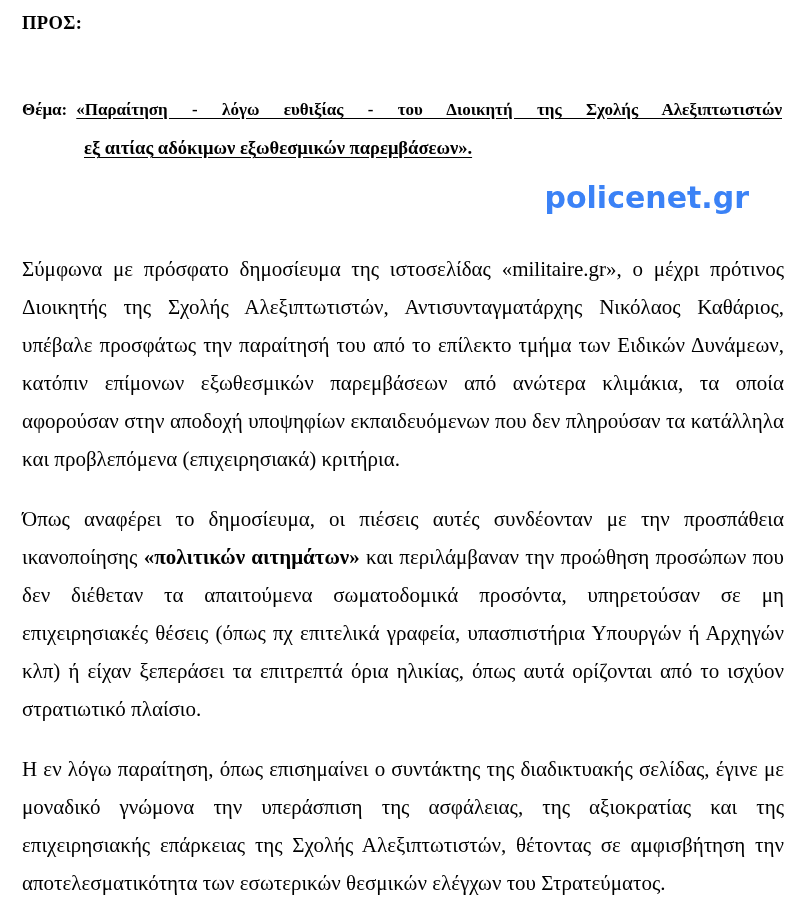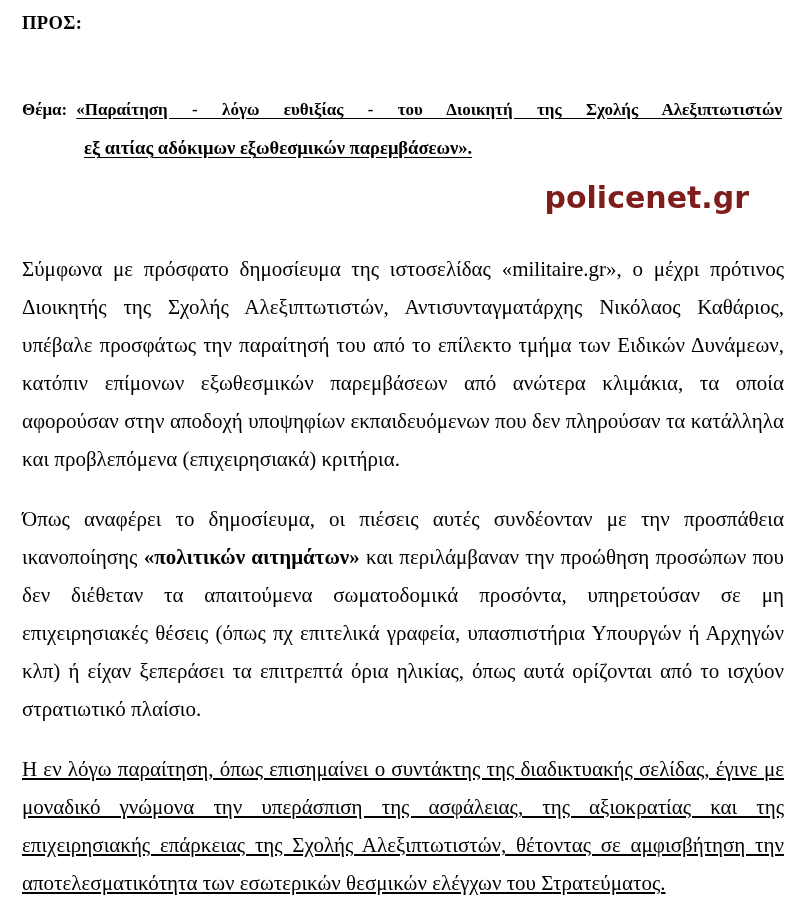--- a/index.html
+++ b/index.html
@@ -85,21 +85,21 @@
   }
 
   
   .watermark {
     position: absolute;
     right: 56px;
     top: 180px;
     font-family: "DejaVu Sans", "Liberation Sans", sans-serif;
     font-size: 30px;
     font-weight: 600;
-    color: #7f1d1d;
+    color: #3b82f6;
     letter-spacing: 0px;
     user-select: none;
   }
 
   
   .body-area {
     position: absolute;
     left: 22px;
     top: 250px;
     width: 762px;
@@ -107,21 +107,20 @@
   .para {
     font-size: 21px;
     line-height: 38px;
     text-align: justify;
     text-justify: inter-word;
     margin: 0 0 22px 0;
     letter-spacing: 0px;
   }
   .para:last-child {
     margin-bottom: 0;
-    text-decoration: underline;
   }
   .para b {
     font-weight: bold;
   }
 </style>
 </head>
 <body>
 
 <div class="page">
 

